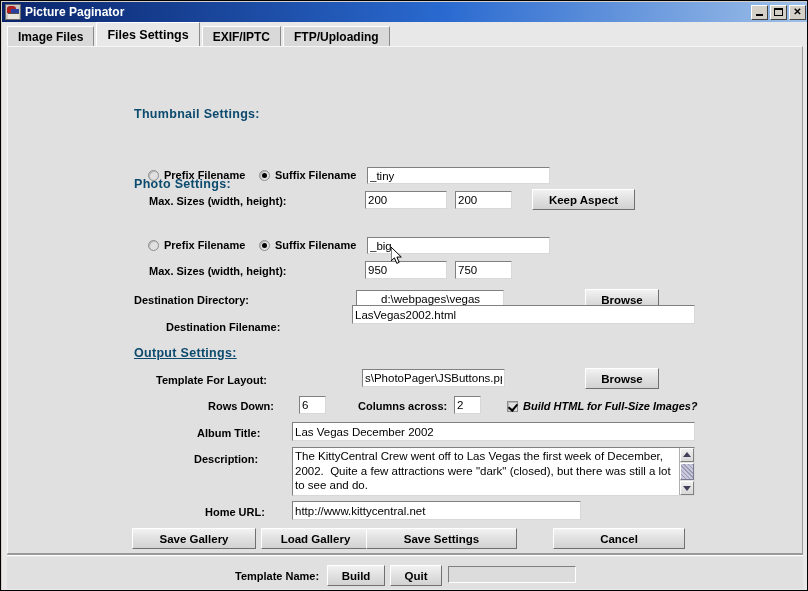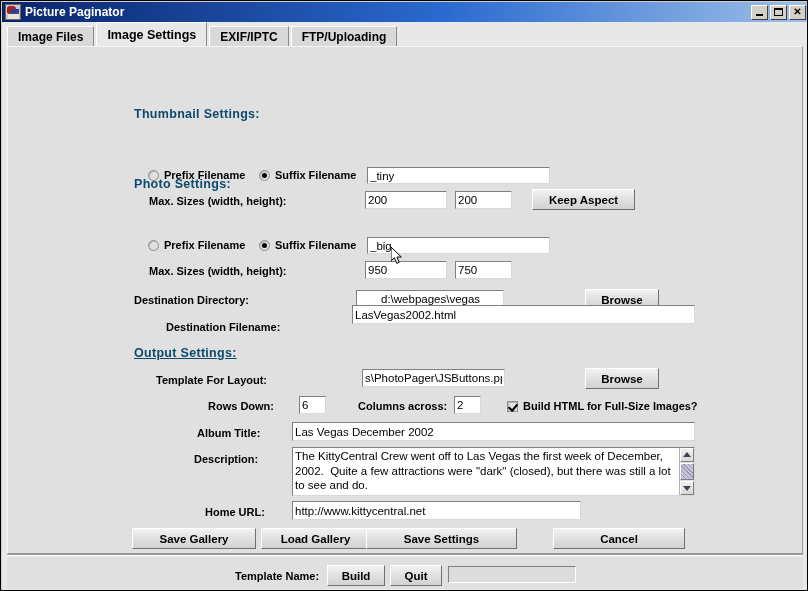--- a/index.html
+++ b/index.html
@@ -283,21 +283,21 @@
   }
   .cbox.sel::after {
     content: "";
     position: absolute;
     left: 2px; top: 0px;
     width: 4px; height: 7px;
     border-right: 2px solid #000;
     border-bottom: 2px solid #000;
     transform: rotate(40deg);
   }
-  .check-wrap { display: flex; align-items: center; }
+  .check-wrap { display: flex; align-items: center; font-style: italic; }
 
   
   .ta-wrap {
     box-sizing: border-box;
     background: #ffffff;
     border-top: 1px solid #808080;
     border-left: 1px solid #808080;
     border-right: 1px solid #d8d8d8;
     border-bottom: 1px solid #d8d8d8;
     display: flex;
@@ -409,21 +409,21 @@
         </div>
     </div>
   </div>
 
   <div class="tabstrip">
     <div class="tabrow">
       <div class="tab">
           <span>Image Files</span>
         </div>
       <div class="tab active">
-          <span>Image Settings</span>
+          <span>Files Settings</span>
         </div>
       <div class="tab">
           <span>EXIF/IPTC</span>
         </div>
       <div class="tab">
           <span>FTP/Uploading</span>
         </div>
     </div>
   </div>
 

